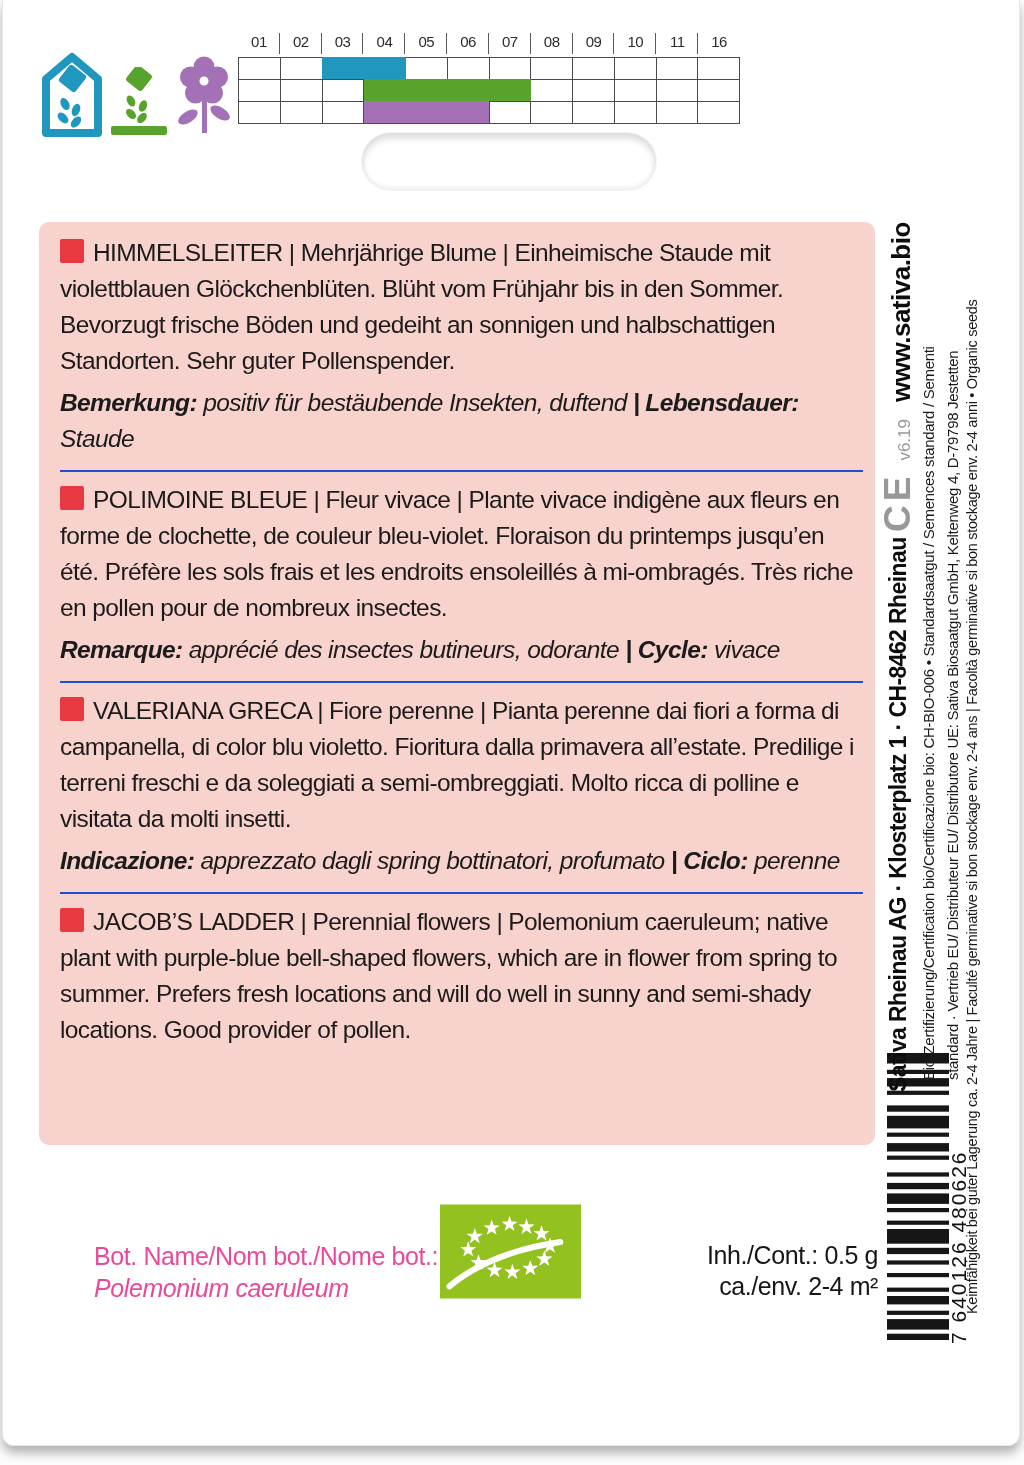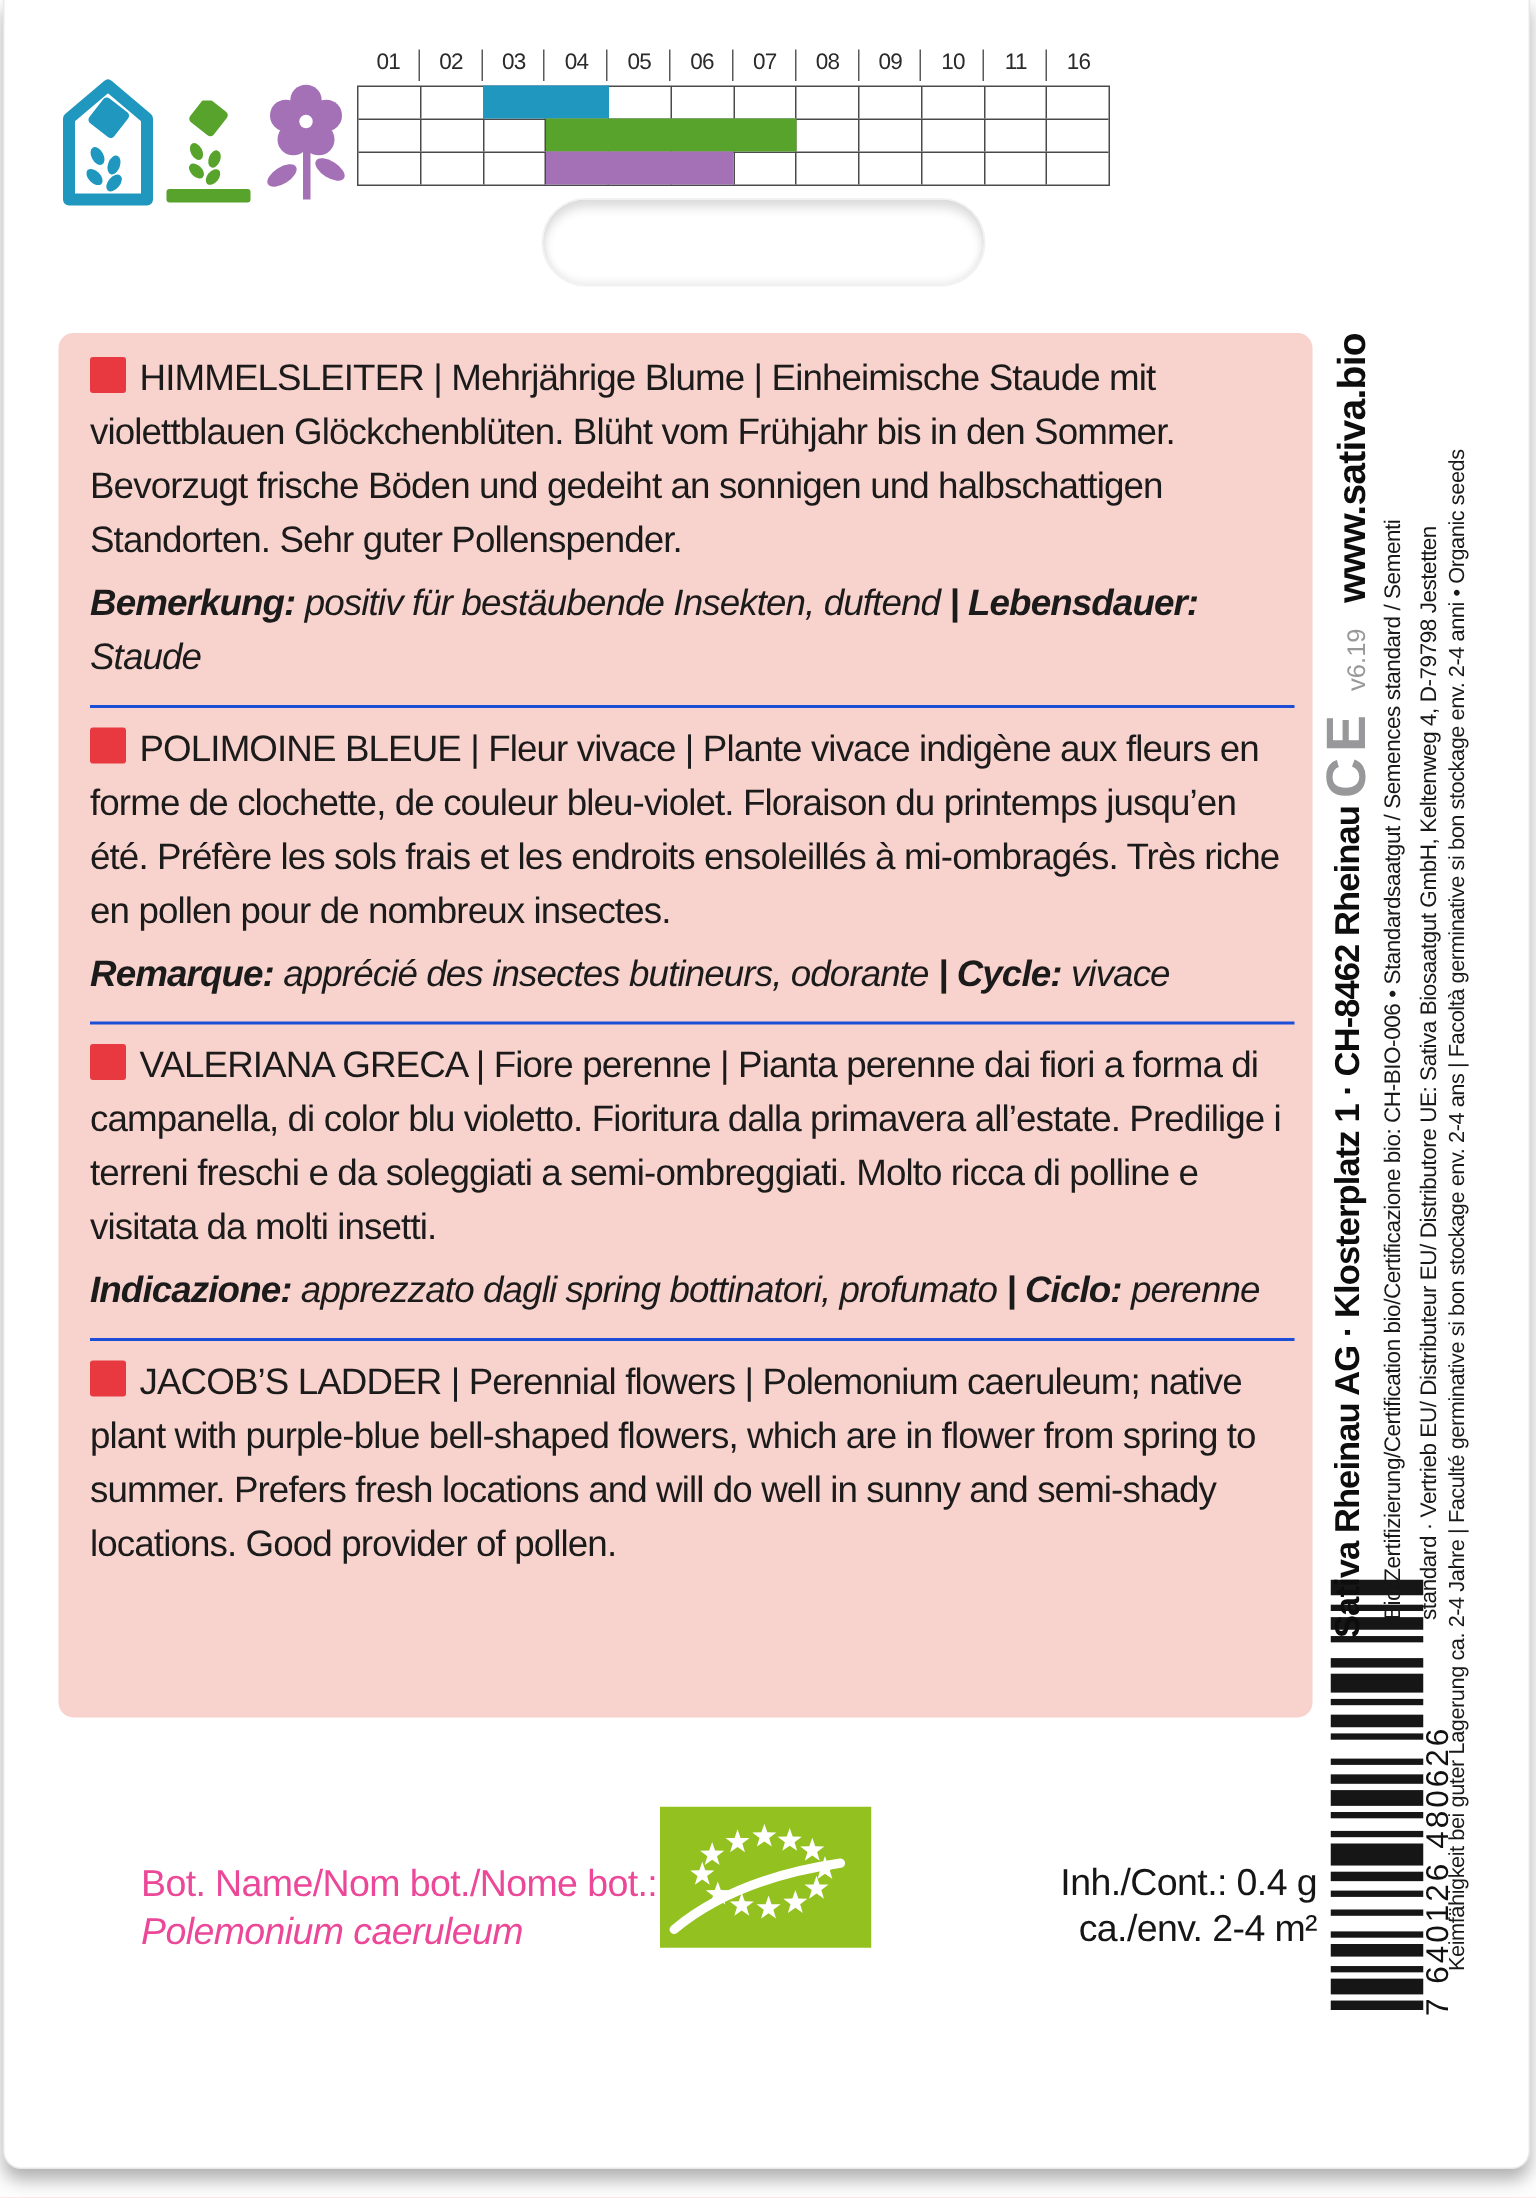--- a/index.html
+++ b/index.html
@@ -237,21 +237,21 @@
       <use href="#star" x="111" y="58"></use>
         <use href="#star" x="96" y="68"></use>
         <use href="#star" x="77" y="72"></use>
       <use href="#star" x="58" y="70"></use>
         <use href="#star" x="41" y="62"></use>
         <use href="#star" x="30" y="48"></use>
     </svg>
   </span>
 
   <div class="contents">
-    <div>Inh./Cont.:  0.4 g</div>
+    <div>Inh./Cont.:  0.5 g</div>
     <div>ca./env. 2-4 m²</div>
   </div>
 
   <div class="barcode">
     <svg id="barcode-svg" width="62" height="287" viewBox="0 0 62 287">
         <rect x="0" y="0.0" width="62" height="10.5" fill="#161616"></rect>
         <rect x="0" y="16.8" width="62" height="4.2" fill="#161616"></rect>
         <rect x="0" y="25.1" width="62" height="8.4" fill="#161616"></rect>
         <rect x="0" y="37.7" width="62" height="4.2" fill="#161616"></rect>
         <rect x="0" y="52.4" width="62" height="6.3" fill="#161616"></rect>

